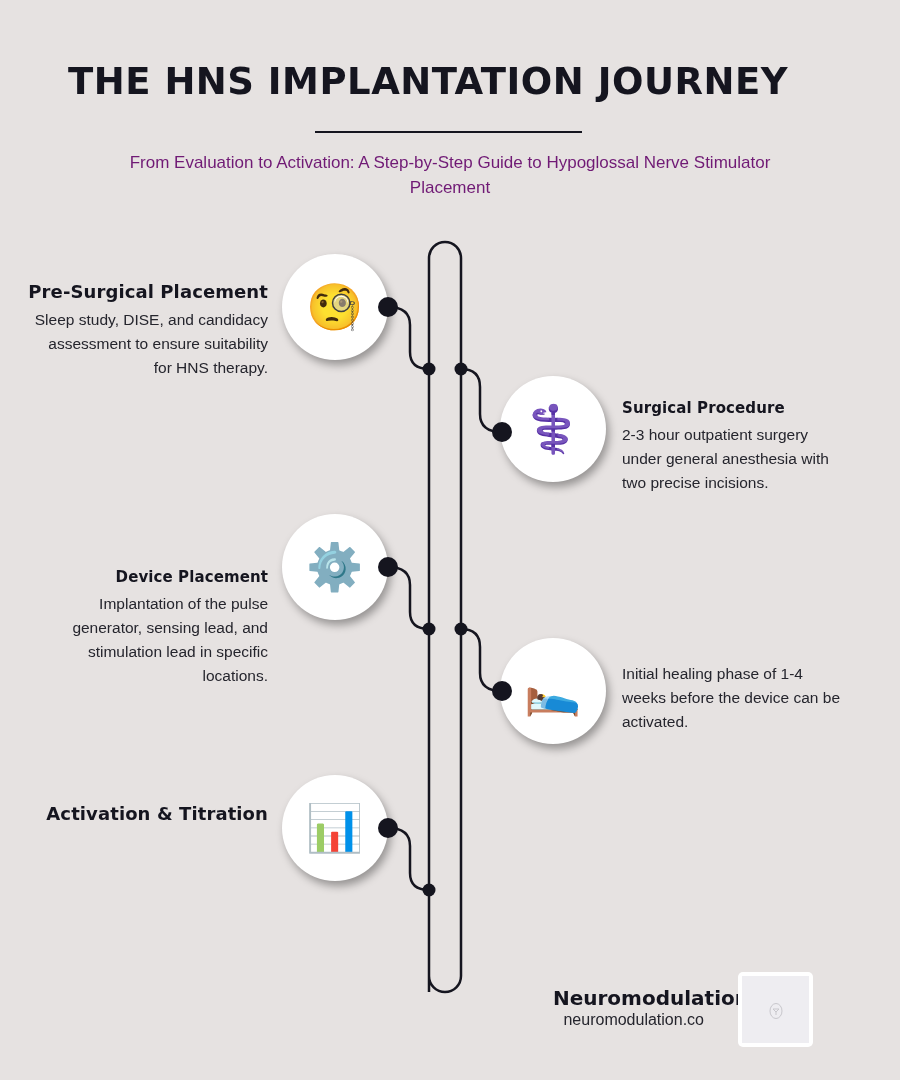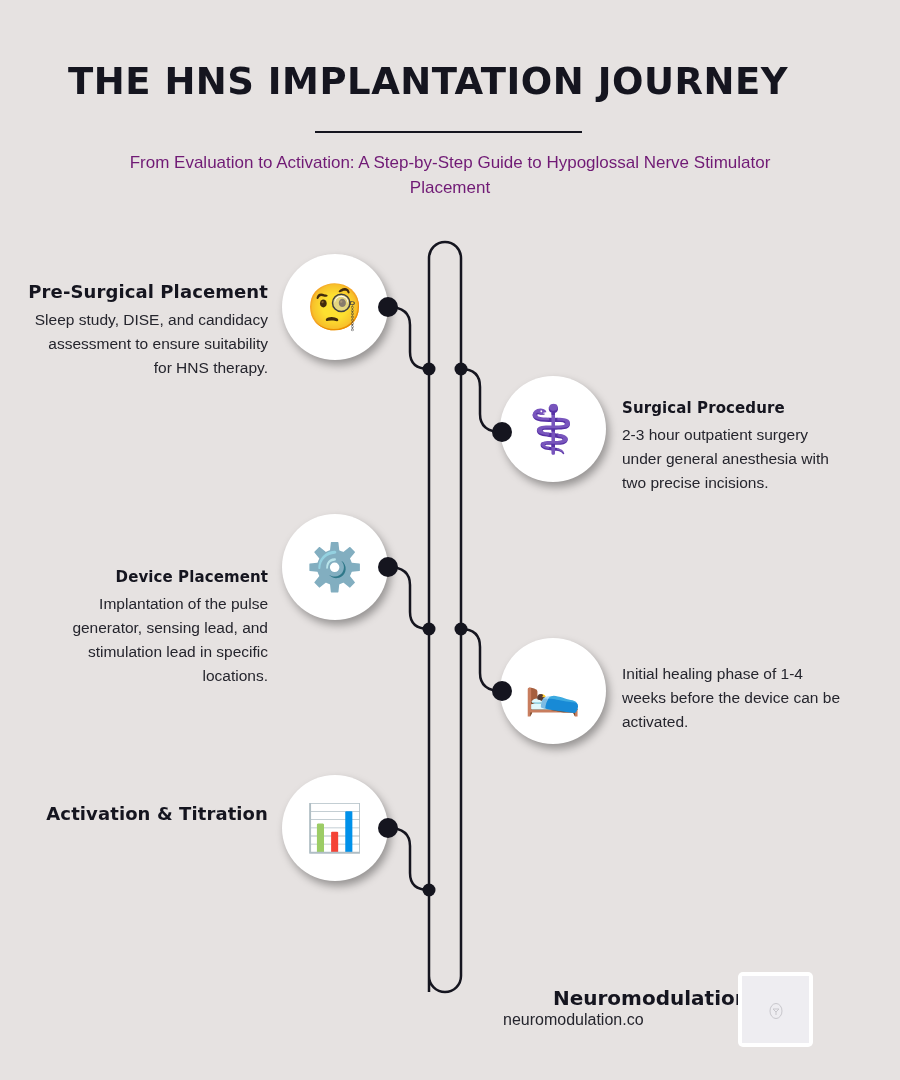--- a/index.html
+++ b/index.html
@@ -39,21 +39,21 @@
   }
   .step h3.big { font-size:15px; }
   .step p {
     margin:0; font-size:15.5px; line-height:24px; color:#25252d;
   }
   .brand-name {
     position:absolute; left:548px; top:986px; width:201px; text-align:right;
     font-family:"DejaVu Sans", sans-serif; font-weight:bold; font-size:20px; color:#15151f;
   }
   .brand-url {
-    position:absolute; left:503px; top:1011px; width:201px; 
+    position:absolute; left:503px; top:1011px; width:201px; text-align:right;
     font-size:16px; color:#25252d;
   }
   .logo-box {
     position:absolute; left:738px; top:972px; width:75px; height:75px;
     background:#ffffff; border-radius:5px;
   }
   .logo-inner {
     position:absolute; left:4px; top:4px; width:67px; height:67px; background:#eeedf1;
     display:flex; align-items:center; justify-content:center;
   }

